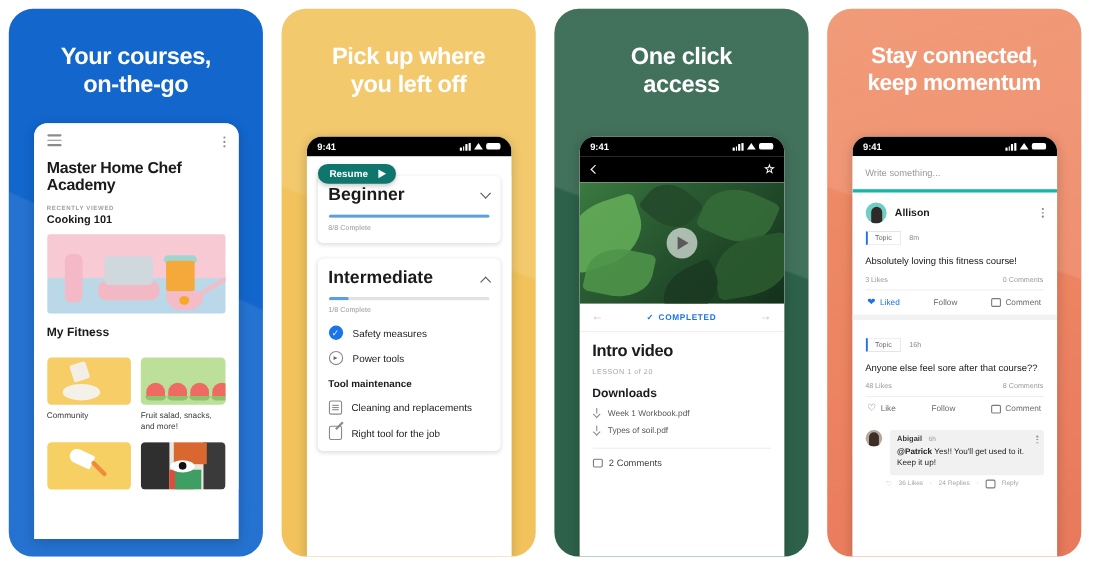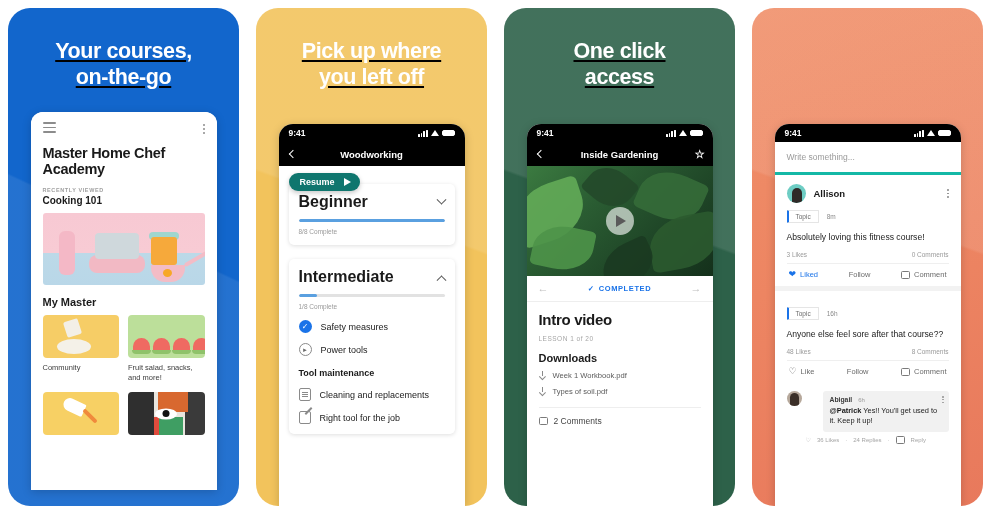--- a/index.html
+++ b/index.html
@@ -9,21 +9,20 @@
     font-family: "Liberation Sans", sans-serif;
     overflow: hidden;
   }
   .gallery {
     width: 994px; height: 514px;
     display: flex;
     align-items: flex-start;
     padding: 8px 8px 8px 8px;
     gap: 17px;
     background: #fff;
-    text-decoration: underline;
   }
   .panel {
     position: relative;
     width: 231px;
     height: 498px;
     border-radius: 22px;
     overflow: hidden;
     flex: 0 0 231px;
   }
   
@@ -110,21 +109,21 @@
     background: linear-gradient(180deg,#f7c9d3 0%, #f8cbd4 55%, #bcd9e8 55%, #b9d7e8 100%); }
   .hero-img .pot { position:absolute; left:52px; top:20px; width:44px; height:26px; background:#cfd8dc; border-radius:4px;}
   .hero-img .pot2{ position:absolute; left:46px; top:42px; width:56px; height:18px; background:#f2b9c4; border-radius:8px;}
   .hero-img .jar { position:absolute; left:108px; top:24px; width:26px; height:28px; background:#f6a93b; border-radius:3px;}
   .hero-img .lid { position:absolute; left:106px; top:19px; width:30px; height:8px; background:#9fd6cf; border-radius:4px;}
   .hero-img .bottle{position:absolute; left:16px; top:18px; width:16px; height:44px; background:#f4b8c6; border-radius:6px;}
   .hero-img .pan { position:absolute; left:108px; top:52px; width:34px; height:17px; background:#f3bcc6; border-radius:0 0 14px 14px;}
   .hero-img .egg { position:absolute; left:120px; top:56px; width:9px; height:8px; background:#f7a827; border-radius:50%;}
   .hero-img .handle{position:absolute; left:140px; top:44px; width:26px; height:4px; background:#f3bcc6; border-radius:2px; transform:rotate(-30deg);}
   .c1-lib { font-size:11px; font-weight:bold; color:#1a1a1a; margin-top:11px; }
-  .lib-grid { display:grid; grid-template-columns:1fr 1fr; gap:9px; margin-top:7px; }
+  .lib-grid { display:grid; grid-template-columns:1fr 1fr; gap:9px; margin-top:17px; }
   .lib-thumb { height:43px; border-radius:4px; position:relative; overflow:hidden; }
   .t-yellow { background:#f6cd66; }
   .t-green  { background:#bcdf9a; }
   .t-yellow2{ background:#f7d064; }
   .t-pattern{ background:#e9e6df; }
   .melon { position:absolute; bottom:7px; width:17px; height:13px; background:#ef6a62;
            border-radius:10px 10px 0 0; }
   .melon::after{content:""; position:absolute; left:-1px; bottom:-3px; width:19px; height:4px;
            background:#8fc26a; border-radius:0 0 8px 8px;}
   .cupa { position:absolute; left:22px; top:5px; width:15px; height:16px; background:#f3efe6; border-radius:2px; transform:rotate(-18deg); }
@@ -223,21 +222,21 @@
     padding:2px 7px; border-radius:1px;}
   .tag-time { font-size:6.5px; color:#8a8a8a;}
   .post-body { font-size:8.6px; color:#1a1a1a; margin-top:8px; line-height:1.4;}
   .post-stats { display:flex;justify-content:space-between; font-size:6.5px; color:#9a9a9a; margin-top:8px;
     border-bottom:1px solid #efefef; padding-bottom:5px;}
   .post-actions { display:flex; justify-content:space-between; padding:6px 2px 0 2px; font-size:7.5px; color:#6b6b6b;}
   .act { display:flex; align-items:center; gap:4px; }
   .act.liked { color:#1a73e8; }
   .heart { font-size:9px; line-height:1; }
   .divider-thick { height:5px; background:#f2f2f2;}
-  .reply { display:flex; gap:21px; padding:8px 12px 0 12px;}
+  .reply { display:flex; gap:7px; padding:8px 12px 0 12px;}
   .bubble { background:#f1f1f1; border-radius:3px; padding:5px 7px; flex:1; position:relative;}
   .bub-head { display:flex; align-items:baseline; gap:6px;}
   .bub-name { font-size:6.8px; font-weight:bold; color:#3a3a3a;}
   .bub-time { font-size:6px; color:#9a9a9a;}
   .bub-kebab { position:absolute; right:5px; top:5px; display:flex;flex-direction:column;gap:1.4px;}
   .bub-kebab i{width:1.5px;height:1.5px;border-radius:50%;background:#9a9a9a;display:block;}
   .bub-text { font-size:7.4px; color:#1a1a1a; margin-top:3px; line-height:1.4;}
   .bub-text b { color:#1a1a1a; }
   .reply-meta { display:flex; gap:6px; align-items:center; font-size:6px; color:#a5a5a5; padding:4px 12px 0 31px;}
 </style>
@@ -274,21 +273,21 @@
             <div class="bottle"></div>
             <div class="pot2"></div>
             <div class="pot"></div>
             <div class="lid"></div>
             <div class="jar"></div>
             <div class="pan"></div>
             <div class="egg"></div>
             <div class="handle"></div>
           </div>
 
-          <div class="c1-lib">My Master</div>
+          <div class="c1-lib">My Fitness</div>
 
           <div class="lib-grid">
             <div>
               <div class="lib-thumb t-yellow">
                 <div class="cupa"></div>
                 <div class="plate"></div>
               </div>
               <div class="lib-cap">Community</div>
             </div>
             <div>
@@ -334,24 +333,20 @@
           <span class="bars">
               <i></i>
               <i></i>
               <i></i>
               <i></i>
             </span>
           <span class="wifi"></span>
           <span class="batt"></span>
         </span>
       </div>
-      <div class="navbar">
-        <span class="chev-left"></span>
-        <span class="title">Woodworking</span>
-      </div>
       <div class="screen" style="position:relative;height:100%">
         <div class="resume-btn">
           <span>Resume</span>
           <span class="play-tri"></span>
         </div>
 
         <div class="sect-card" style="margin-top:18px">
           <div class="sect-head">
             <span class="sect-title">Beginner</span>
             <span class="chev down"></span>
@@ -415,21 +410,20 @@
               <i></i>
               <i></i>
               <i></i>
             </span>
           <span class="wifi"></span>
           <span class="batt"></span>
         </span>
       </div>
       <div class="navbar">
         <span class="chev-left"></span>
-        <span class="title">Inside Gardening</span>
         <span class="star-ic">☆</span>
       </div>
       <div class="screen" style="position:relative;height:100%">
         <div class="video">
           <div class="leaf l5"></div>
           <div class="leaf l3"></div>
           <div class="leaf l4"></div>
           <div class="leaf l1"></div>
           <div class="leaf l2"></div>
           <div class="leaf l6"></div>
@@ -466,20 +460,22 @@
             <span>2 Comments</span>
           </div>
         </div>
 
       </div>
     </div>
   </div>
 
   <div class="panel p4">
     <div class="sheen"></div>
+    <div class="headline">Stay connected,
+keep momentum</div>
 
     <div class="phone tall">
       <div class="statusbar">
         <span>9:41</span>
         <span class="sb-icons">
           <span class="bars">
               <i></i>
               <i></i>
               <i></i>
               <i></i>

